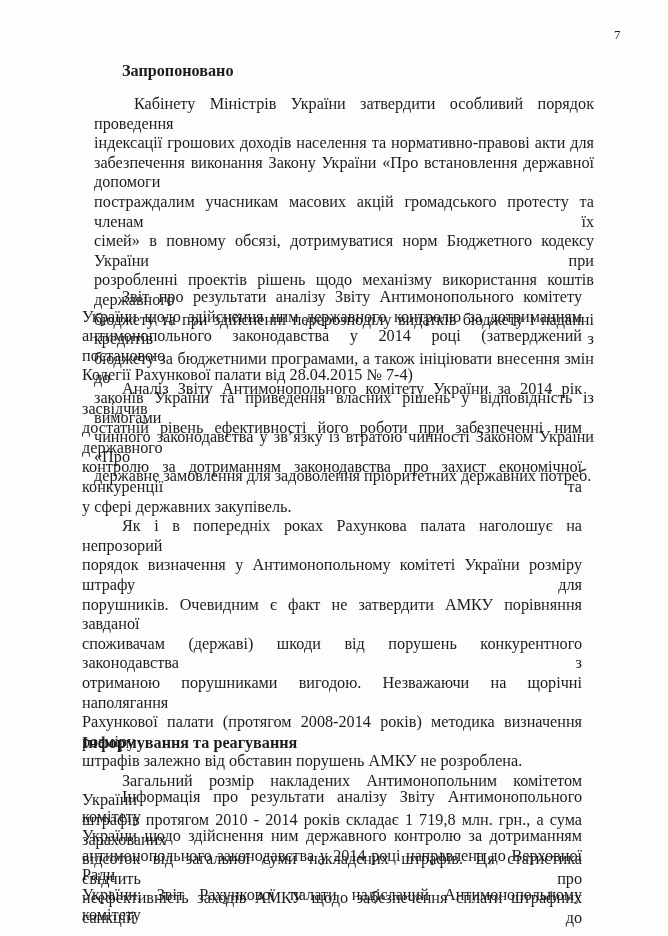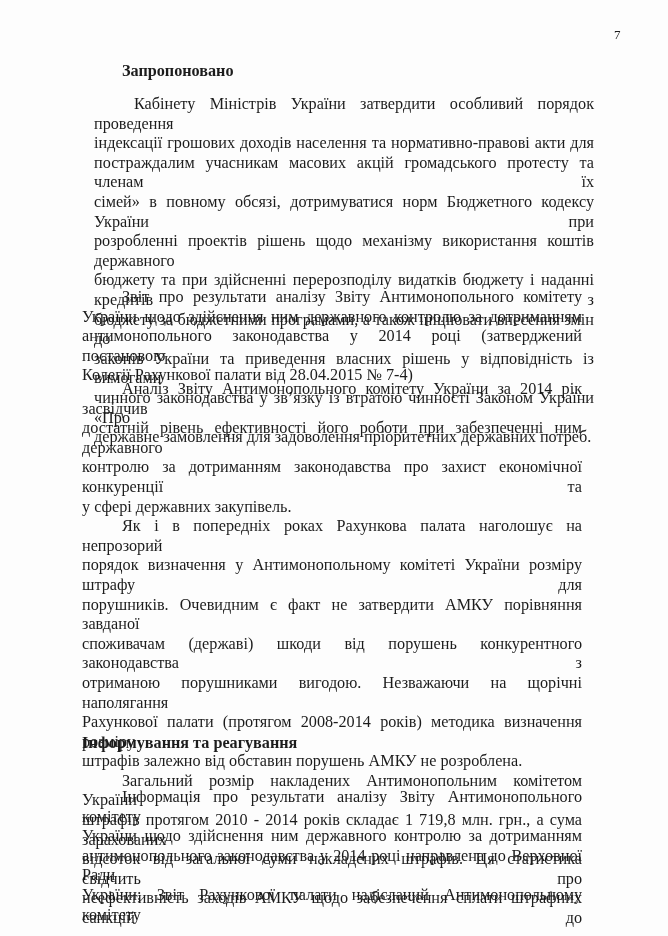--- a/index.html
+++ b/index.html
@@ -30,20 +30,21 @@
 
 <div class="page-number">7</div>
 
 <div class="block" style="top:62px;">
   <div class="h-italic line last">Запропоновано</div>
 </div>
 
 <div class="block" style="top:95px;margin-left:12px;">
   <span class="line ind">Кабінету Міністрів України  затвердити особливий порядок проведення</span>
   <span class="line">індексації грошових доходів населення та нормативно-правові акти для</span>
+  <span class="line">забезпечення виконання Закону України «Про встановлення державної допомоги</span>
   <span class="line">постраждалим учасникам масових акцій громадського протесту та членам їх</span>
   <span class="line">сімей» в повному обсязі, дотримуватися норм Бюджетного кодексу України при</span>
   <span class="line">розробленні  проектів рішень щодо механізму використання коштів державного</span>
   <span class="line">бюджету та при здійсненні перерозподілу видатків бюджету і наданні кредитів з</span>
   <span class="line">бюджету за бюджетними програмами, а також ініціювати внесення змін до</span>
   <span class="line">законів України та приведення власних рішень у відповідність із вимогами</span>
   <span class="line">чинного законодавства у зв’язку із втратою чинності Законом України «Про</span>
   <span class="line last">державне замовлення для задоволення пріоритетних державних потреб.</span>
 </div>
 

